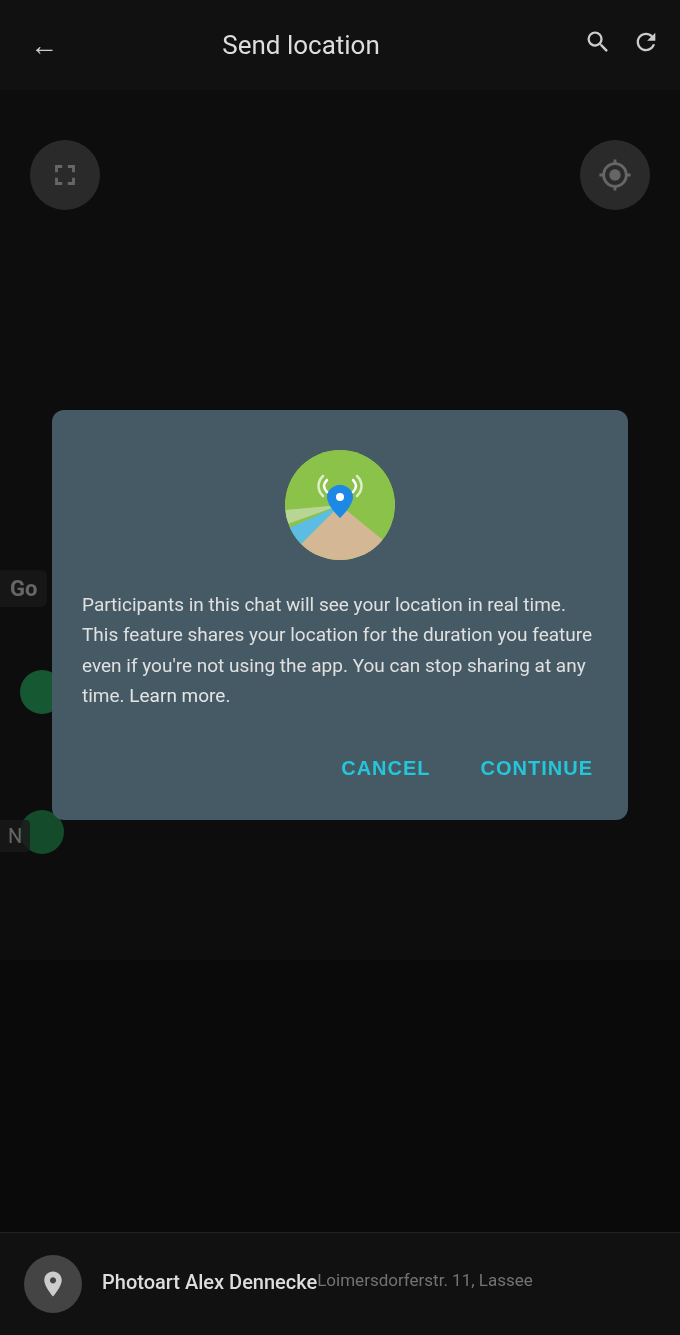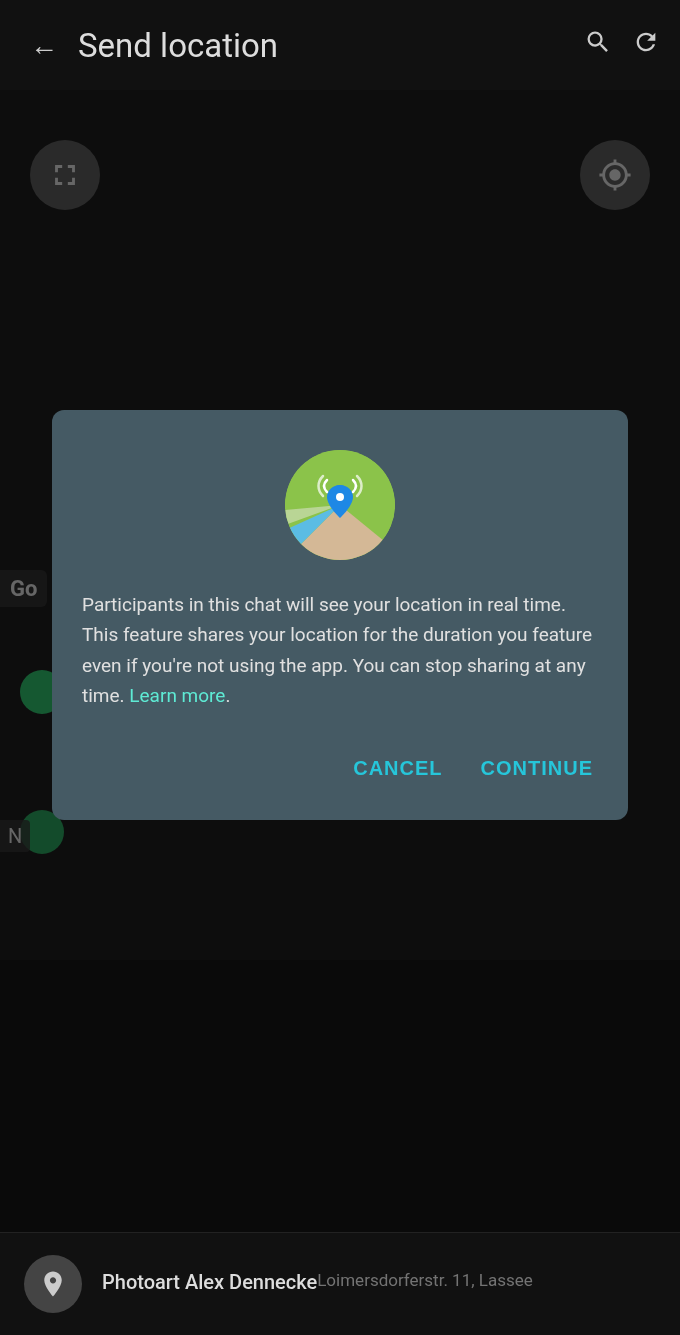--- a/index.html
+++ b/index.html
@@ -28,23 +28,23 @@
       color: #cccccc;
       font-size: 28px;
       cursor: pointer;
       padding: 10px;
       margin-right: 10px;
     }
 
     .top-title {
       flex: 1;
       color: #dddddd;
-      font-size: 33px;
+      font-size: 26px;
       font-weight: 400;
-      text-align: left;
+      text-align: center;
       margin-right: 60px;
     }
 
     .top-icons {
       display: flex;
       gap: 20px;
       align-items: center;
     }
 
     .top-icon {
@@ -179,28 +179,28 @@
     }
 
     .dialog-text {
       color: #e0e0e0;
       font-size: 19px;
       line-height: 1.6;
       margin-bottom: 35px;
     }
 
     .dialog-text .learn-more {
-      color: #5eead4;
+      color: #e5e5e5;
       cursor: pointer;
     }
 
     .dialog-buttons {
       display: flex;
       justify-content: flex-end;
-      gap: 28px;
+      gap: 40px;
     }
 
     .dialog-btn {
       color: #26c6da;
       font-size: 20px;
       font-weight: bold;
       letter-spacing: 1px;
       cursor: pointer;
       background: none;
       border: none;

